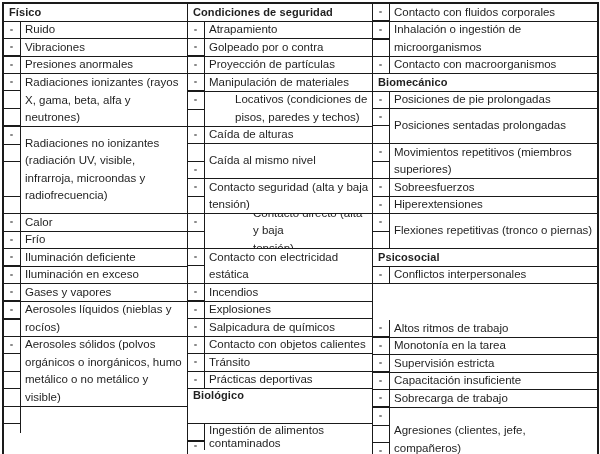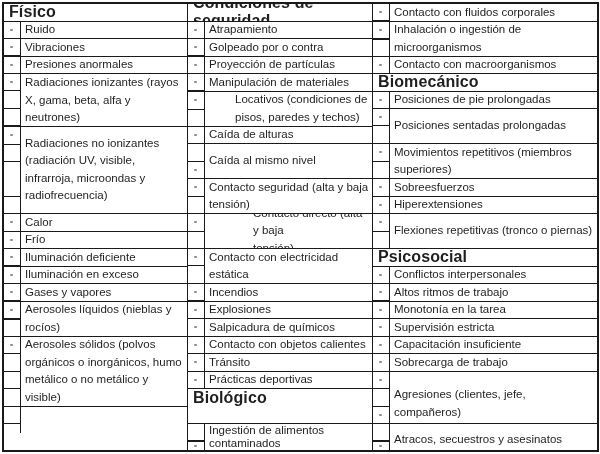--- a/index.html
+++ b/index.html
@@ -26,21 +26,21 @@
     display: flex;
     flex: none;
     border-bottom: 1px solid var(--border, #1a1a1a);
     overflow: hidden;
   }
   .row:last-child { border-bottom: none; }
   .row.header {
     align-items: center;
     padding-left: 5px;
     font-weight: bold;
-    font-size: 16px;
+    font-size: 11px;
     color: var(--text, #1f1f1f);
     letter-spacing: 0.1px;
   }
   .row.header.valign-bottom { align-items: flex-start; padding-bottom: 2px; }
   .bullet-strip {
     width: 17px;
     flex: none;
     position: relative;
     border-right: 1px solid var(--border, #1a1a1a);
     background-image: repeating-linear-gradient(
@@ -422,21 +422,21 @@
         <span>Psicosocial</span>
       </div>
       <div class="row item" style="height: 17.5px;">
         <div class="bullet-strip">
           <span class="dot" style="top: 7px;"></span>
         </div>
         <div class="text-cell">
           <span>Conflictos interpersonales</span>
         </div>
       </div>
-      <div class="row item" style="height: 17.5px;">
+      <div class="row item" style="height: 17.5px; margin-top: 36px;">
         <div class="bullet-strip">
           <span class="dot" style="top: 7px;"></span>
         </div>
         <div class="text-cell">
           <span>Altos ritmos de trabajo</span>
         </div>
       </div>
       <div class="row item" style="height: 17.5px;">
         <div class="bullet-strip">
           <span class="dot" style="top: 7px;"></span>

